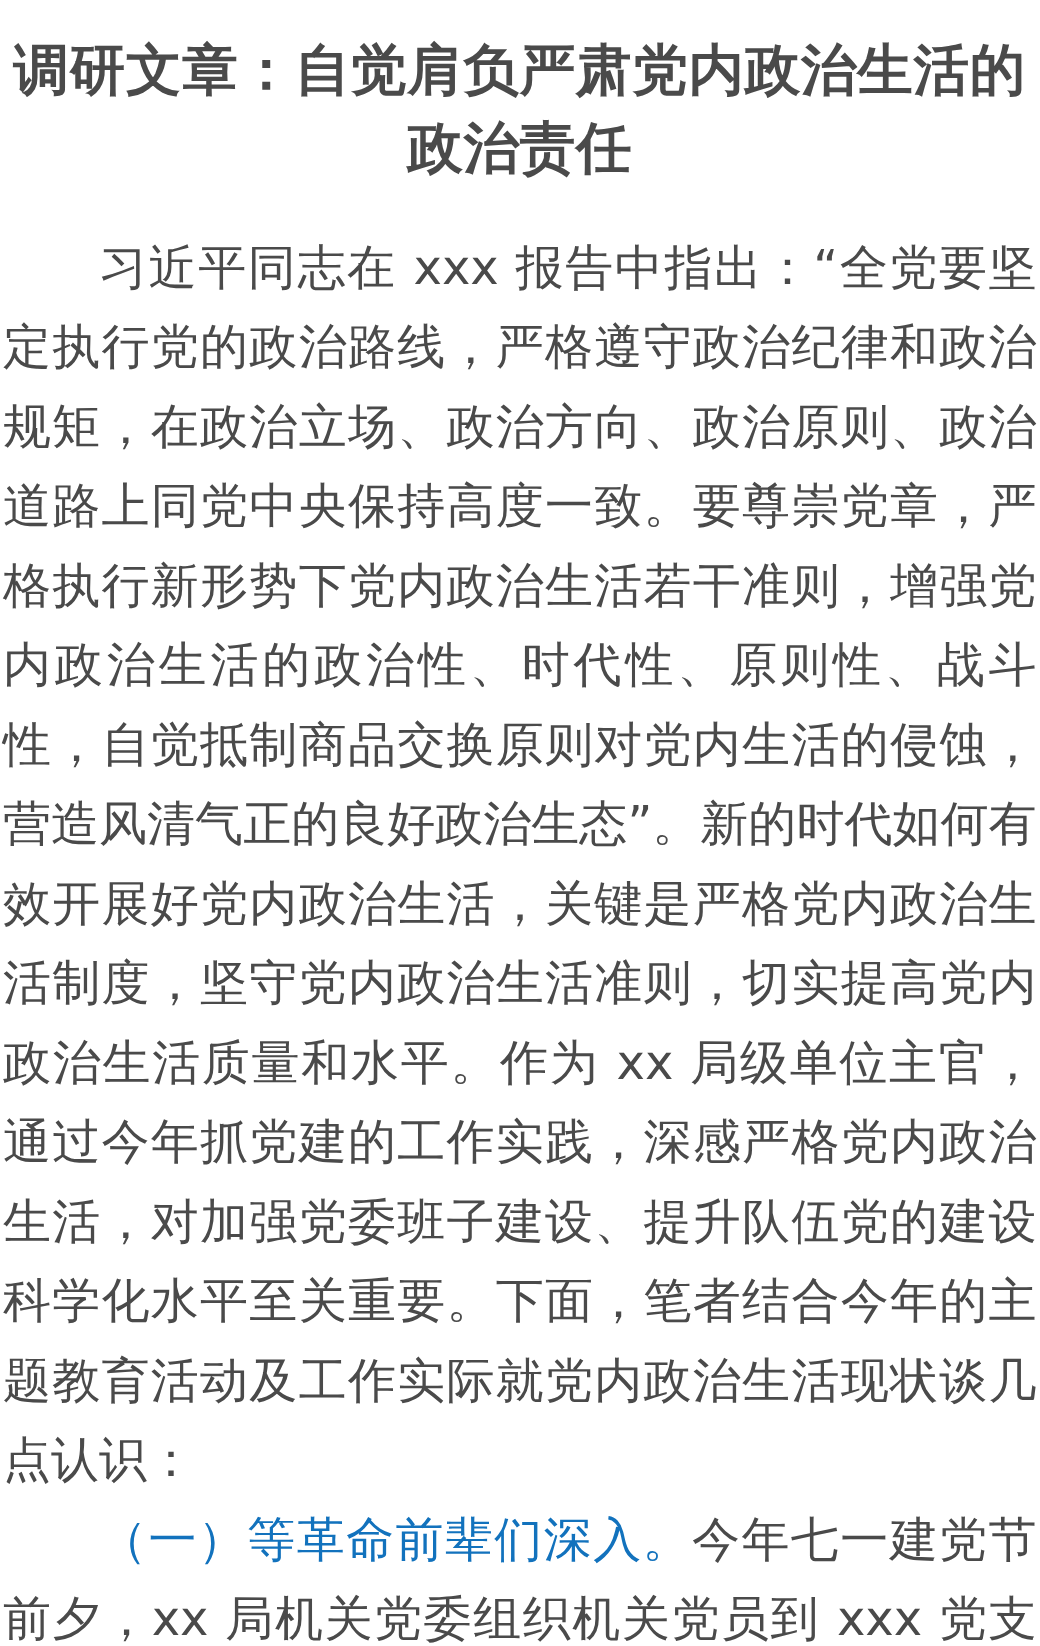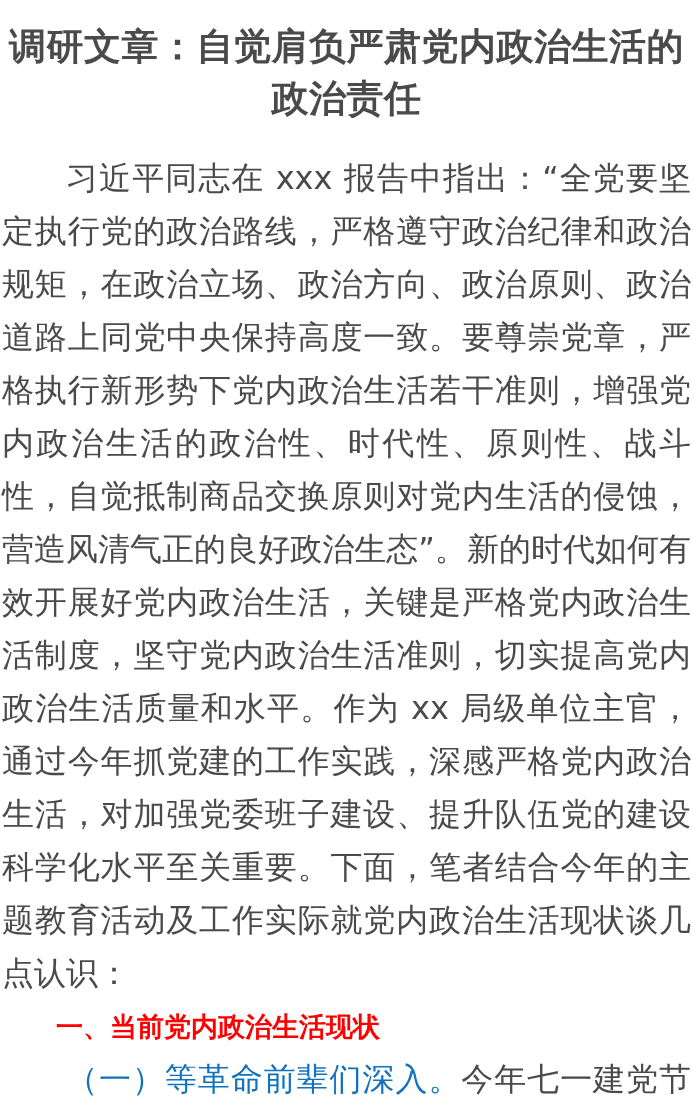--- a/index.html
+++ b/index.html
@@ -47,17 +47,16 @@
 </style>
 </head>
 <body>
 
 <div class="page">
 
   <h1 class="doc-title">调研文章：自觉肩负严肃党内政治生活的政治责任</h1>
 
   <p class="para">习近平同志在 xxx 报告中指出：“全党要坚定执行党的政治路线，严格遵守政治纪律和政治规矩，在政治立场、政治方向、政治原则、政治道路上同党中央保持高度一致。要尊崇党章，严格执行新形势下党内政治生活若干准则，增强党内政治生活的政治性、时代性、原则性、战斗性，自觉抵制商品交换原则对党内生活的侵蚀，营造风清气正的良好政治生态”。新的时代如何有效开展好党内政治生活，关键是严格党内政治生活制度，坚守党内政治生活准则，切实提高党内政治生活质量和水平。作为 xx 局级单位主官，通过今年抓党建的工作实践，深感严格党内政治生活，对加强党委班子建设、提升队伍党的建设科学化水平至关重要。下面，笔者结合今年的主题教育活动及工作实际就党内政治生活现状谈几点认识：</p>
 
-  <p class="section-heading">一、当前党内政治生活现状</p>
 
   <p class="para"><span class="lead-blue">（一）等革命前辈们深入。</span><span>今年七一建党节前夕，xx 局机关党委组织机关党员到 xxx 党支部参观学习，对 xxx 等革命前辈们深入 xx 地区开展革命，创立全州第一个党支部的事迹，深受感触。没有对党的无比坚定的理想信念，是无法</span></p>
 
 </div>
 
 </body></html>

